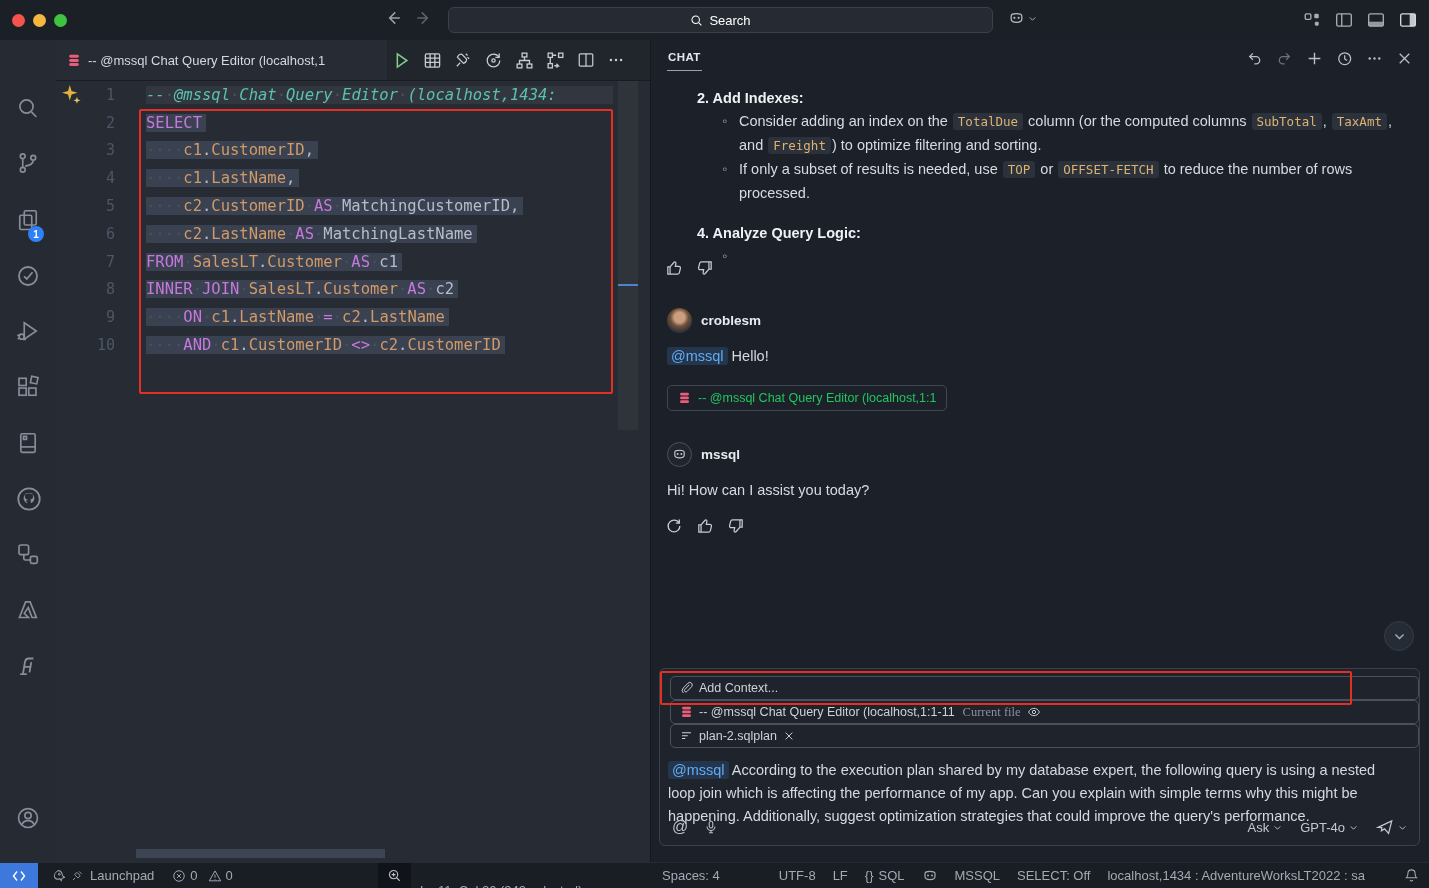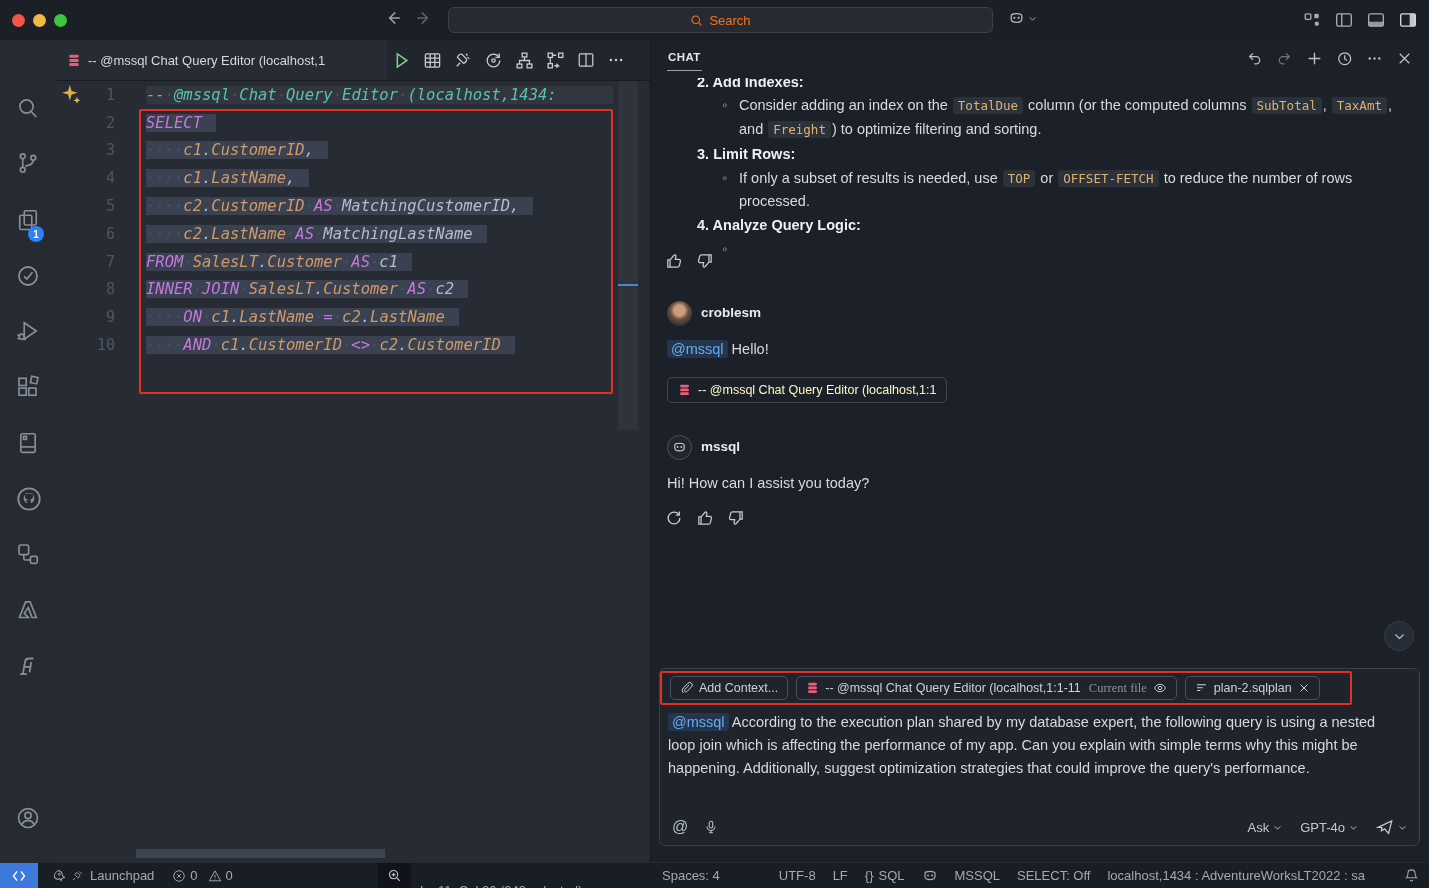--- a/index.html
+++ b/index.html
@@ -7,21 +7,21 @@
   .app { position:relative; width:1429px; height:888px; background:#1d2128; overflow:hidden; }
 
   
   .titlebar { position:absolute; left:0; top:0; width:100%; height:40px; background:#1b1f26; }
   .traffic { position:absolute; left:12px; top:14px; display:flex; gap:8px; }
   .tl { width:13px; height:13px; border-radius:50%; }
   .tl.r { background:#f5544d; } .tl.y { background:#f6b73e; } .tl.g { background:#3fc43f; }
   .navarrows { position:absolute; left:384px; top:9px; display:flex; gap:13px; color:#9aa1aa; }
   .navarrows .dim { color:#5d646d; }
   .searchbox { position:absolute; left:448px; top:7px; width:545px; height:26px; background:#262b33; border:1px solid #3a414b;
-    border-radius:6px; display:flex; align-items:center; justify-content:center; gap:6px; color:#f97316; font-size:13px; }
+    border-radius:6px; display:flex; align-items:center; justify-content:center; gap:6px; color:#ffffff; font-size:13px; }
   .copilot-menu { position:absolute; left:1008px; top:10px; display:flex; align-items:center; gap:3px; color:#b3bac2; }
   .layout-icons { position:absolute; right:12px; top:11px; display:flex; gap:14px; color:#a6adb6; }
 
   
   .activitybar { position:absolute; left:0; top:40px; width:56px; height:822px; background:#262b33; }
   .ab-icon { position:absolute; left:16px; width:24px; height:24px; color:#878e99; }
   .ab-badge { position:absolute; left:28px; top:186px; width:16px; height:16px; border-radius:50%; background:#2f81f7;
     color:#fff; font-size:10px; font-weight:bold; display:flex; align-items:center; justify-content:center; }
 
   
@@ -32,21 +32,21 @@
   .etoolbar .play { color:#7fcf86; }
 
   .editor { position:absolute; left:0; top:41px; right:0; bottom:0; background:#272c34; overflow:hidden; }
   .sparkle { position:absolute; left:5px; top:3px; }
   #code-lines { position:absolute; left:0; top:0; right:12px; }
   .code-line { display:flex; height:27.8px; align-items:center; white-space:pre;
     font-family:"DejaVu Sans Mono",monospace; font-size:15.5px; }
   .gutter { flex:none; width:90px; text-align:right; padding-right:31px; color:#4d5668; font-size:15px; }
   .gutter.cur { color:#ccd3de; }
   .code-body { display:inline-block; }
-  .code-body.sel { background:#3a4150; padding-right:14px;font-style:italic; }
+  .code-body.sel { background:#3a4150; padding-right:4px; }
   .code-body.strip { background:rgba(255,255,255,0.05); min-width:467px; }
   .tok-cmt { color:#5ac2b0; font-style:italic; }
   .tok-kw { color:#c678dd; }
   .tok-id { color:#d19a66; }
   .tok-pln, .tok-pun { color:#b6bdc9; }
   .tok-par { color:#e5c07b; }
   .ws { color:#4a5366; }
   .caret { display:inline-block; width:2px; height:19px; background:#5a8ef0; vertical-align:-4px; margin-left:1px; }
   .overview-ruler { position:absolute; left:562px; top:0; width:20px; height:349px; background:rgba(255,255,255,0.04); }
   .cursor-mark { position:absolute; left:0; top:203px; width:100%; height:2px; background:#4f83d2; }
@@ -55,41 +55,41 @@
   
   .chat-panel { position:absolute; left:650px; top:40px; width:779px; height:822px; background:#1c2129; border-left:1px solid #141820; }
   .chat-header { position:absolute; top:0; left:0; right:0; height:37px; display:flex; align-items:center; padding:0 16px; }
   .chat-title { font-size:11.5px; font-weight:bold; letter-spacing:0.4px; color:#e4e8ec; border-bottom:1px solid #9aa2ab; padding:4px 1px 7px; }
   .chat-header-icons { margin-left:auto; display:flex; gap:13px; color:#b9c0c8; align-items:center; }
   .chat-header-icons .dim { color:#6c737c; }
 
   .chat-scroll { position:absolute; top:38px; left:0; right:0; height:540px; overflow:hidden; padding:0 26px 0 16px;
     font-size:14.5px; color:#d7dbe0; line-height:22.4px; }
   #chat-list { margin-top:-9px; }
-  .chat-li { margin-left:30px; margin-top:2px; }
+  .chat-li { margin-left:30px; margin-top:18px; }
   .li-num, .li-title { font-weight:bold; color:#eef1f4; }
   .chat-bullet { margin-left:72px; position:relative; max-width:684px; margin-top:1px; }
   .bullet-mark { position:absolute; left:-17px; color:#9aa2ac; }
   .code-chip { font-family:"DejaVu Sans Mono",monospace; font-size:12.5px; background:#2c323c; color:#ddb26e;
     border-radius:3px; padding:1px 5px; margin:0 1px; }
   .mention { background:#24364d; color:#64aaf2; border-radius:3px; padding:1px 4px; }
   .feedback { display:flex; gap:13px; margin:15px 0 0 -2px; color:#c6ccd3; align-items:center; }
   .msg-header { display:flex; align-items:center; gap:9px; margin-top:31px; }
   .avatar { width:25px; height:25px; border-radius:50%; flex:none; }
   .avatar.photo { background:radial-gradient(circle at 50% 38%, #c99f7f 0 26%, #6e5038 45%, #33353d 72%, #26282f 100%); }
   .avatar.bot { border:1px solid #4a525e; background:#21262e; display:flex; align-items:center; justify-content:center; color:#c8cdd4; }
   .author { font-weight:bold; font-size:13.5px; color:#e8ebef;text-align:center; }
   .msg-text { margin-top:12px; }
   .attach-chip { display:inline-flex; align-items:center; gap:7px; height:26px; border:1px solid #3f4752; border-radius:5px;
-    padding:0 10px; font-size:12.5px; color:#fef9c3; margin-top:17px; }
+    padding:0 10px; font-size:12.5px; color:#22c55e; margin-top:17px; }
   .scroll-down { position:absolute; top:581px; right:15px; width:30px; height:30px; border-radius:50%; background:#262c35;
     border:1px solid #363d47; display:flex; align-items:center; justify-content:center; color:#aab1ba; }
 
   .input-box { position:absolute; left:8px; right:9px; top:628px; height:178px; border:1px solid #3a414d; border-radius:6px; background:#1f242c; }
-  .chips-row { display:flex; gap:8px; padding:7px 0 0 10px; }
+  .chips-row { display:flex; padding:7px 0 0 10px;flex-direction:column; }
   .ctx-chip { display:inline-flex; align-items:center; gap:6px; height:24px; border:1px solid #4a515c; border-radius:5px;
     padding:0 9px; font-size:12.5px; color:#ccd2d9; white-space:nowrap; }
   .ctx-chip .suffix { color:#8a919b; margin-left:2px;font-family:Liberation Serif, serif; }
   .input-text { padding:11px 14px 0 8px; font-size:14.5px; color:#d4dae0; line-height:23px; }
   .input-controls { position:absolute; left:12px; right:12px; bottom:9px; display:flex; align-items:center; color:#b9c0c8; }
   .left-ctrls { display:flex; gap:16px; align-items:center; }
   .right-ctrls { margin-left:auto; display:flex; gap:18px; align-items:center; font-size:13px; color:#c3c9d0; }
   .drop { display:flex; align-items:center; gap:4px; }
 
   
@@ -408,21 +408,20 @@
               <path d="M3.5 3.5l9 9M12.5 3.5l-9 9"></path>
             </svg>
         </span>
       </div>
     </div>
 
     <div class="chat-scroll">
       <div id="chat-list">
           <div class="chat-li"><span class="li-num">2. </span><span class="li-title">Add Indexes:</span></div>
           <div class="chat-bullet"><span class="bullet-mark">◦</span><span>Consider adding an index on the <span class="code-chip">TotalDue</span> column (or the computed columns <span class="code-chip">SubTotal</span>, <span class="code-chip">TaxAmt</span>, and <span class="code-chip">Freight</span>) to optimize filtering and sorting.</span></div>
-          <div class="chat-li"><span class="li-num">3. </span><span class="li-title">Limit Rows:</span></div>
           <div class="chat-bullet"><span class="bullet-mark">◦</span><span>If only a subset of results is needed, use <span class="code-chip">TOP</span> or <span class="code-chip">OFFSET-FETCH</span> to reduce the number of rows processed.</span></div>
           <div class="chat-li"><span class="li-num">4. </span><span class="li-title">Analyze Query Logic:</span></div>
           <div class="chat-bullet"><span class="bullet-mark">◦</span></div>
         </div>
 
       <div class="feedback">
         <span>
           <svg width="18" height="18" viewBox="0 0 16 16" fill="none" stroke="currentColor" stroke-width="1.1">
               <path d="M2.5 7h2v6.5h-2zM4.5 13.5h6.6c.8 0 1.4-.5 1.6-1.2l1-4c.2-.9-.4-1.8-1.4-1.8H9.2l.5-2.8c.2-1-1.1-1.6-1.7-.8L4.5 7"></path>
             </svg>

